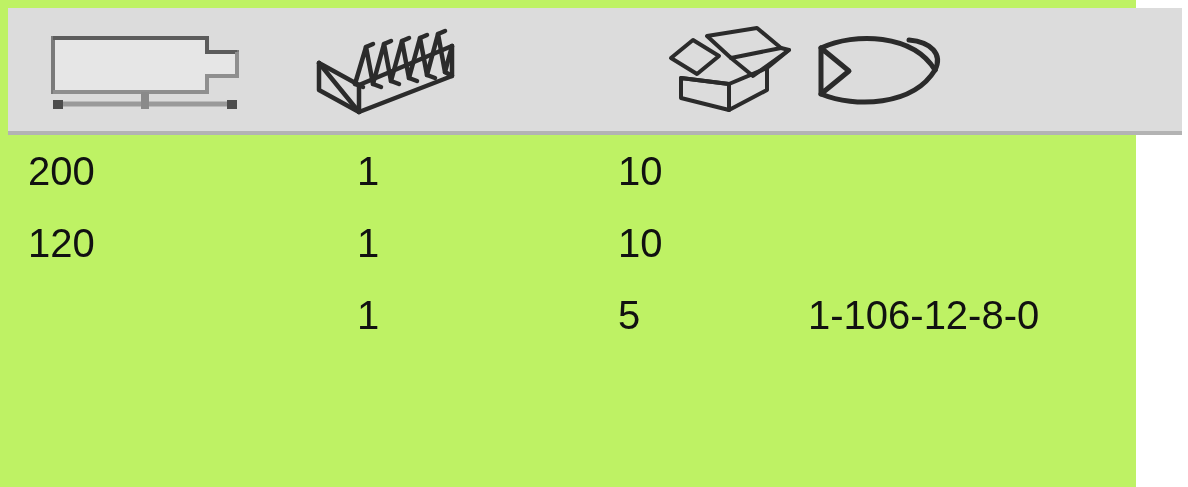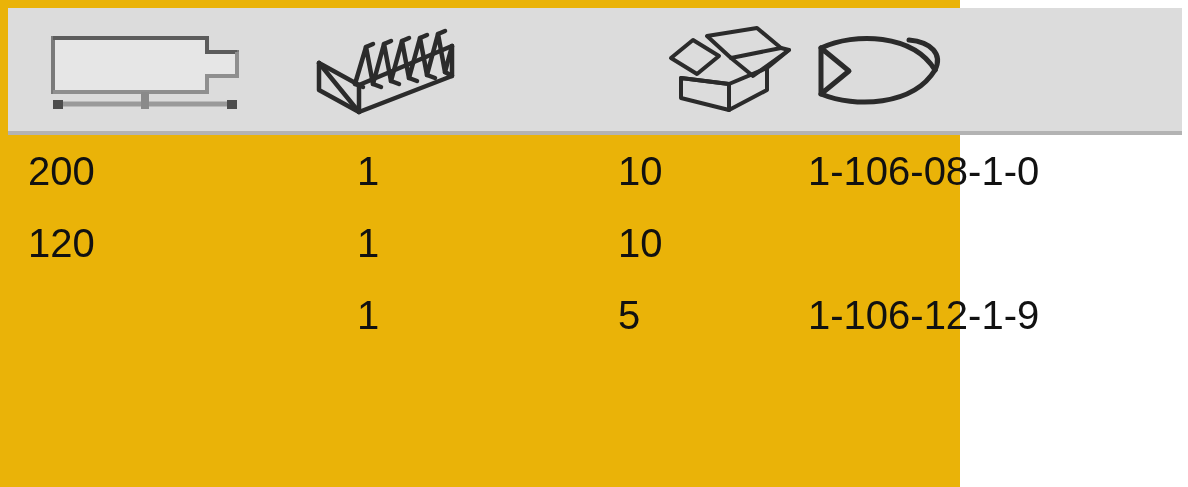--- a/index.html
+++ b/index.html
@@ -8,23 +8,23 @@
     background: #ffffff;
   }
   body {
     width: 1188px;
     height: 487px;
     font-family: "Liberation Sans", sans-serif;
     overflow: hidden;
   }
   .sheet {
     position: relative;
-    width: 960px;
+    width: 1136px;
     height: 487px;
-    background: #eab308;
+    background: #bef264;
   }
 
   
   .header-band {
     position: absolute;
     left: 8px;
     top: 8px;
     width: 1174px;
     height: 127px;
     background: #dcdcdc;
@@ -150,30 +150,29 @@
     </div>
 
   </div>
 
   <div class="rows">
 
     <div class="row">
       <span class="cell c-length">200</span>
       <span class="cell c-teeth">1</span>
       <span class="cell c-pack">10</span>
-      <span class="cell c-article">1-106-08-1-0</span>
     </div>
 
     <div class="row">
       <span class="cell c-length">120</span>
       <span class="cell c-teeth">1</span>
       <span class="cell c-pack">10</span>
     </div>
 
     <div class="row">
       <span class="cell c-teeth">1</span>
       <span class="cell c-pack">5</span>
-      <span class="cell c-article">1-106-12-1-9</span>
+      <span class="cell c-article">1-106-12-8-0</span>
     </div>
 
   </div>
 
 </div>
 
 </body></html>

